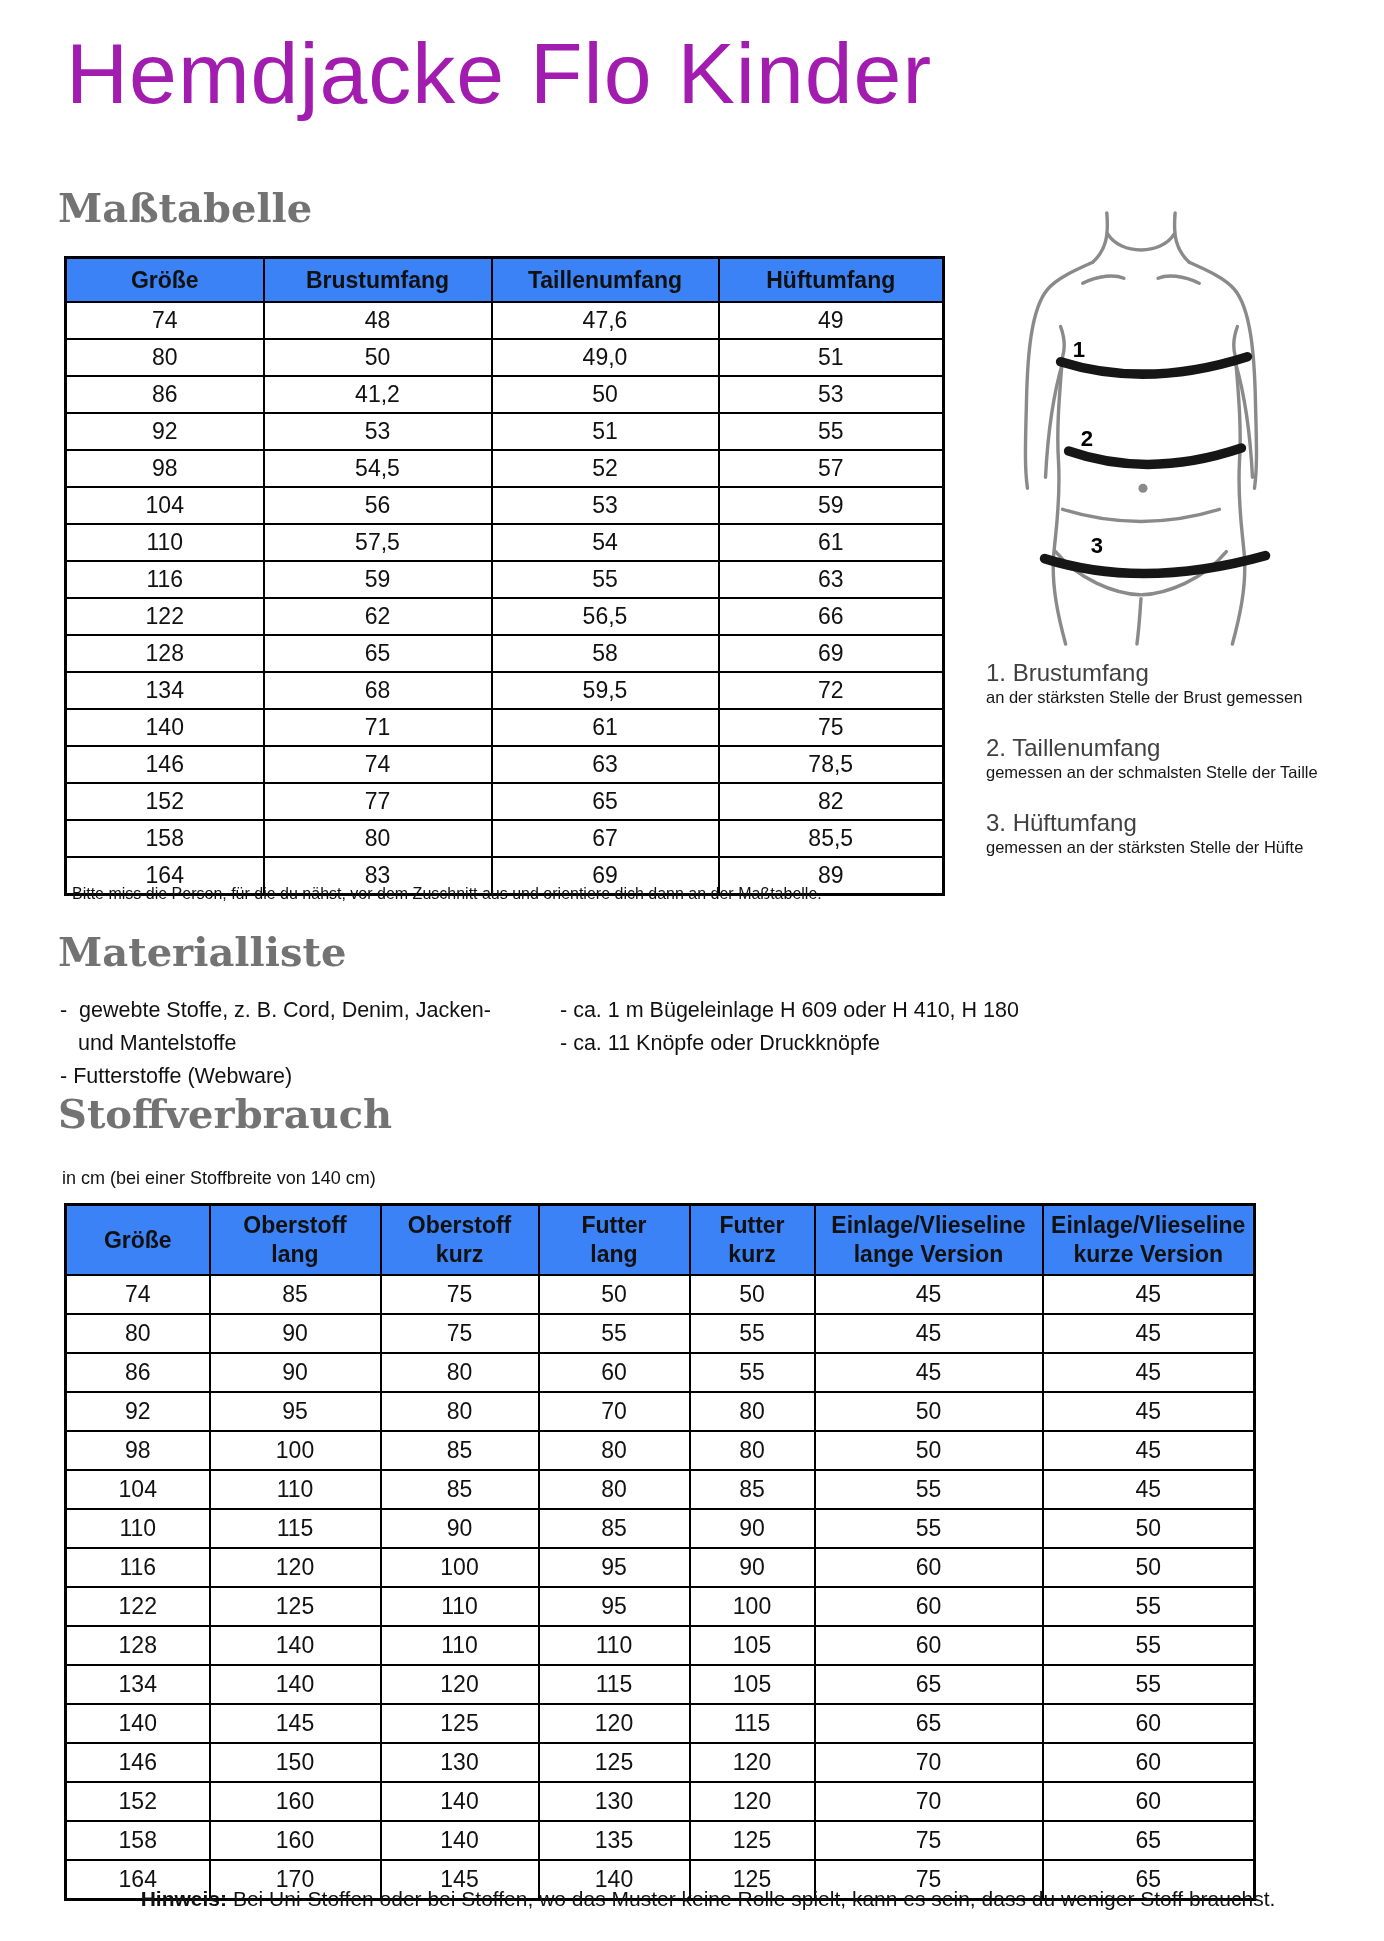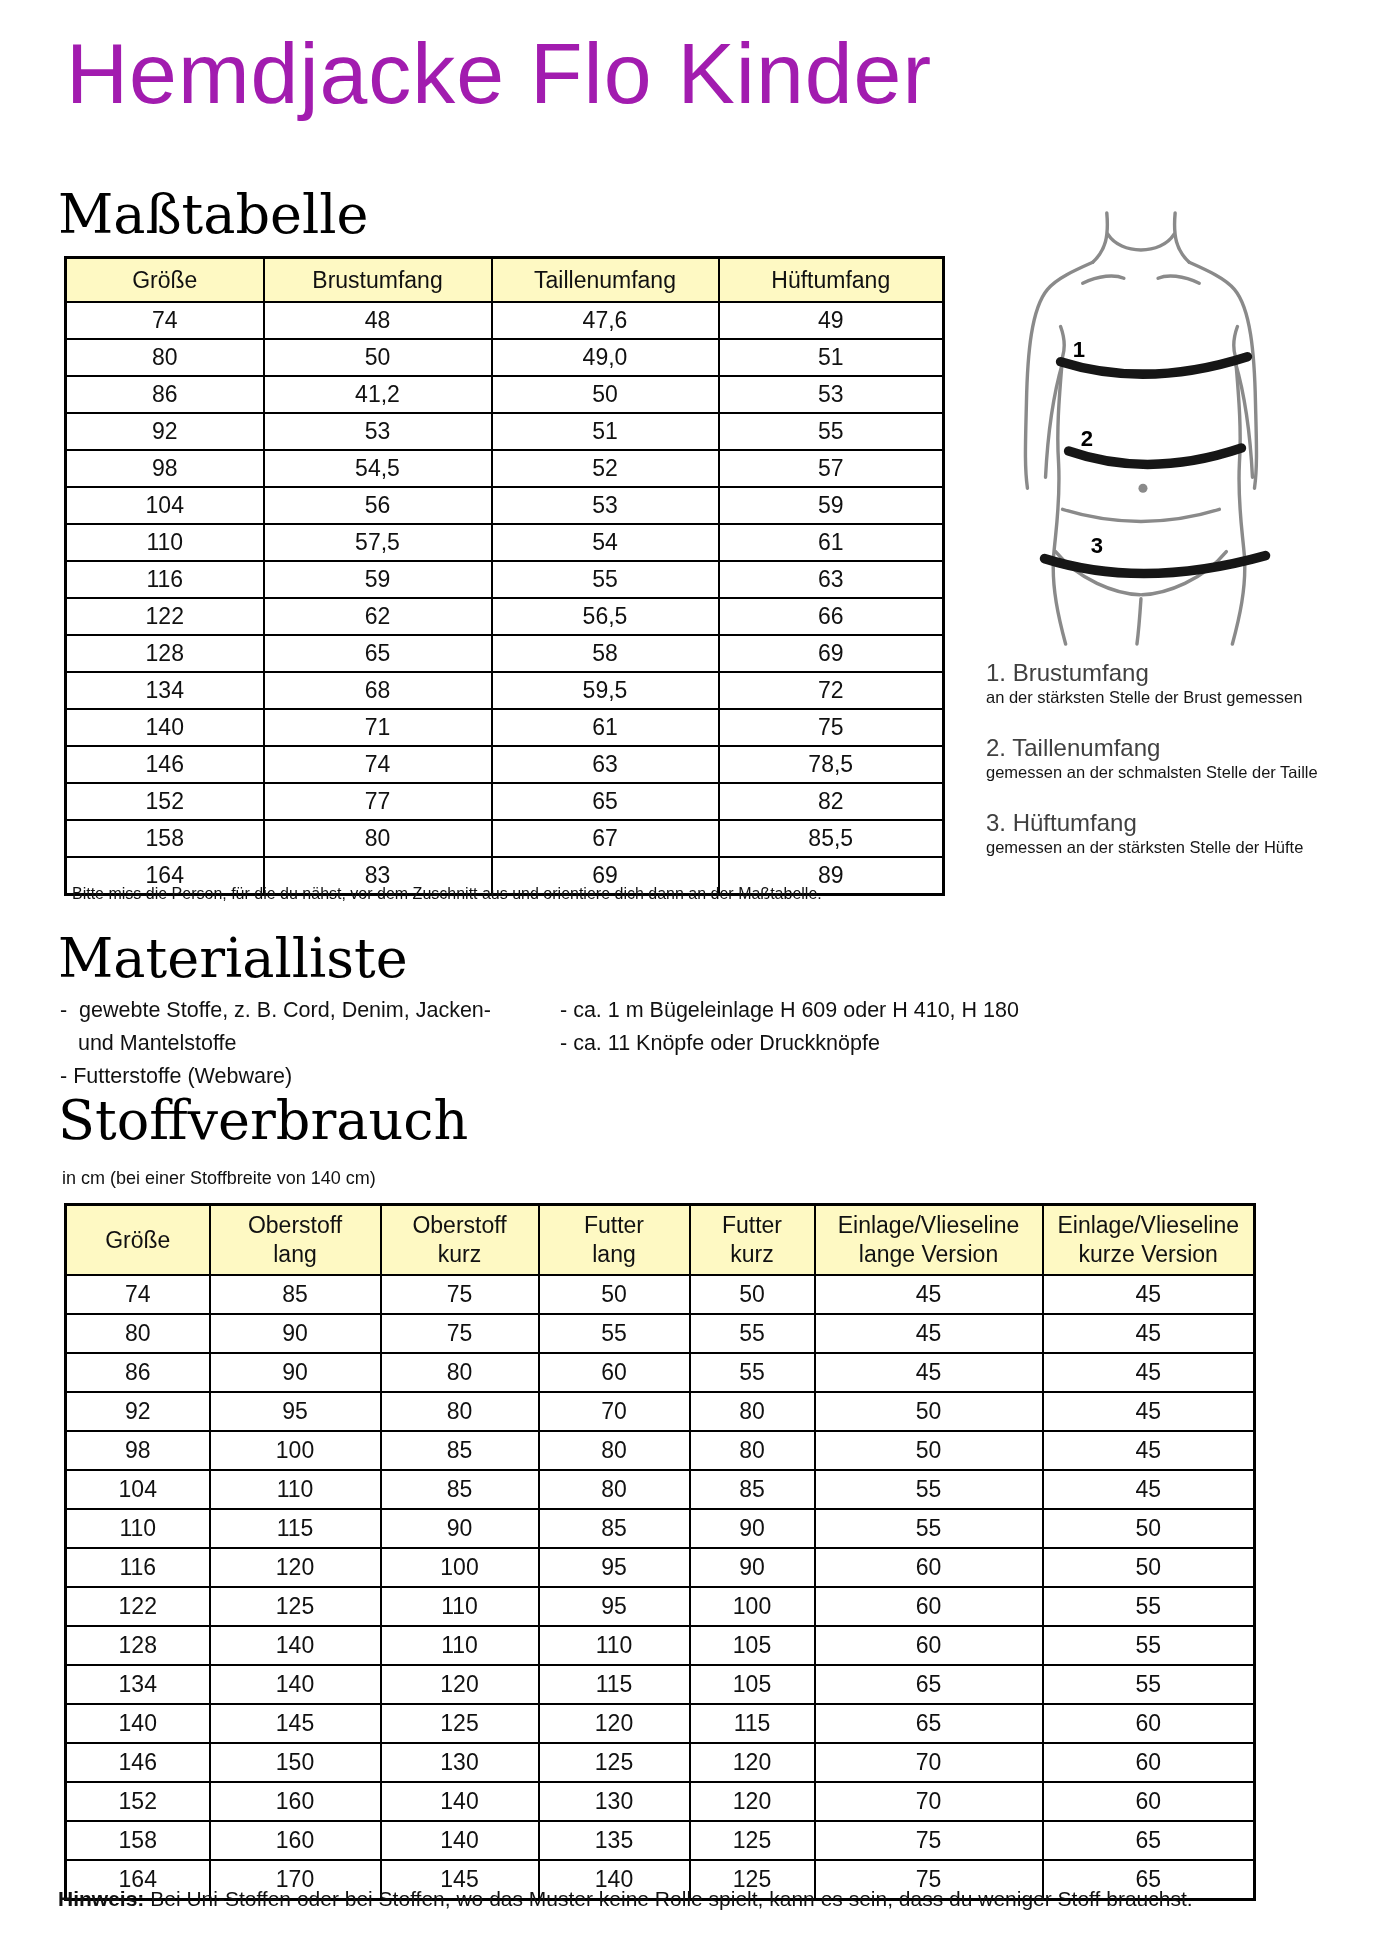--- a/index.html
+++ b/index.html
@@ -5,31 +5,31 @@
   html,body{margin:0;padding:0;background:#fff;}
   .page{position:relative;width:1384px;height:1941px;background:#ffffff;overflow:hidden;
         font-family:"Liberation Sans",sans-serif;color:#111;}
 
   
   .doc-title{position:absolute;left:66px;top:28px;font-size:86px;font-weight:400;
              color:#a21caf;letter-spacing:1px;line-height:1.05;}
 
   
   .serif-heading{position:absolute;font-family:"DejaVu Serif","Liberation Serif",serif;
-                 font-weight:400;color:#000000;font-size:54px;line-height:1;letter-spacing:0px;}
+                 font-weight:700;color:#737373;font-size:40px;line-height:1;letter-spacing:0px;}
   #h-mass{left:58px;top:188px;}
   #h-material{left:58px;top:932px;}
   #h-stoff{left:58px;top:1094px;}
 
   
   table{border-collapse:collapse;table-layout:fixed;position:absolute;background:#fff;}
   table,th,td{border:2px solid #000;}
   table{border-width:3px;}
   th,td{text-align:center;vertical-align:middle;padding:0;font-size:23px;line-height:1.25;}
-  thead th{background:#fef9c3;font-weight:400;white-space:pre-line;}
+  thead th{background:#3b82f6;font-weight:700;white-space:pre-line;}
   #table1{left:64px;top:256px;width:878px;}
   #table1 thead th{height:42px;}
   #table1 tbody td{height:35px;}
   #table2{left:64px;top:1203px;width:1189px;}
   #table2 thead th{height:68px;}
   #table2 tbody td{height:37px;}
 
   
   .figure-wrap{position:absolute;left:1018px;top:210px;width:262px;height:437px;}
 
@@ -41,21 +41,21 @@
 
   .note1{position:absolute;left:72px;top:880px;width:1120px;font-size:16px;line-height:27px;}
 
   .mat-col{position:absolute;top:994px;}
   #mat-left{left:60px;width:480px;}
   #mat-right{left:560px;width:640px;}
   .mat-line{white-space:pre;font-size:21.5px;line-height:33px;}
 
   .subtitle{position:absolute;left:62px;top:1165px;font-size:18px;line-height:26px;}
 
-  .note2{position:absolute;left:58px;top:1886px;width:1300px;font-size:21px;line-height:26px;}
+  .note2{position:absolute;left:58px;top:1886px;width:1300px;font-size:21px;line-height:26px;text-align:center;}
   .note2 .b{font-weight:700;}
 
   .fig-num{font:bold 22px "Liberation Sans",sans-serif;fill:#000;}
 </style>
 </head>
 <body>
 
 <div class="page">
 
   <div class="doc-title">Hemdjacke Flo Kinder</div>

